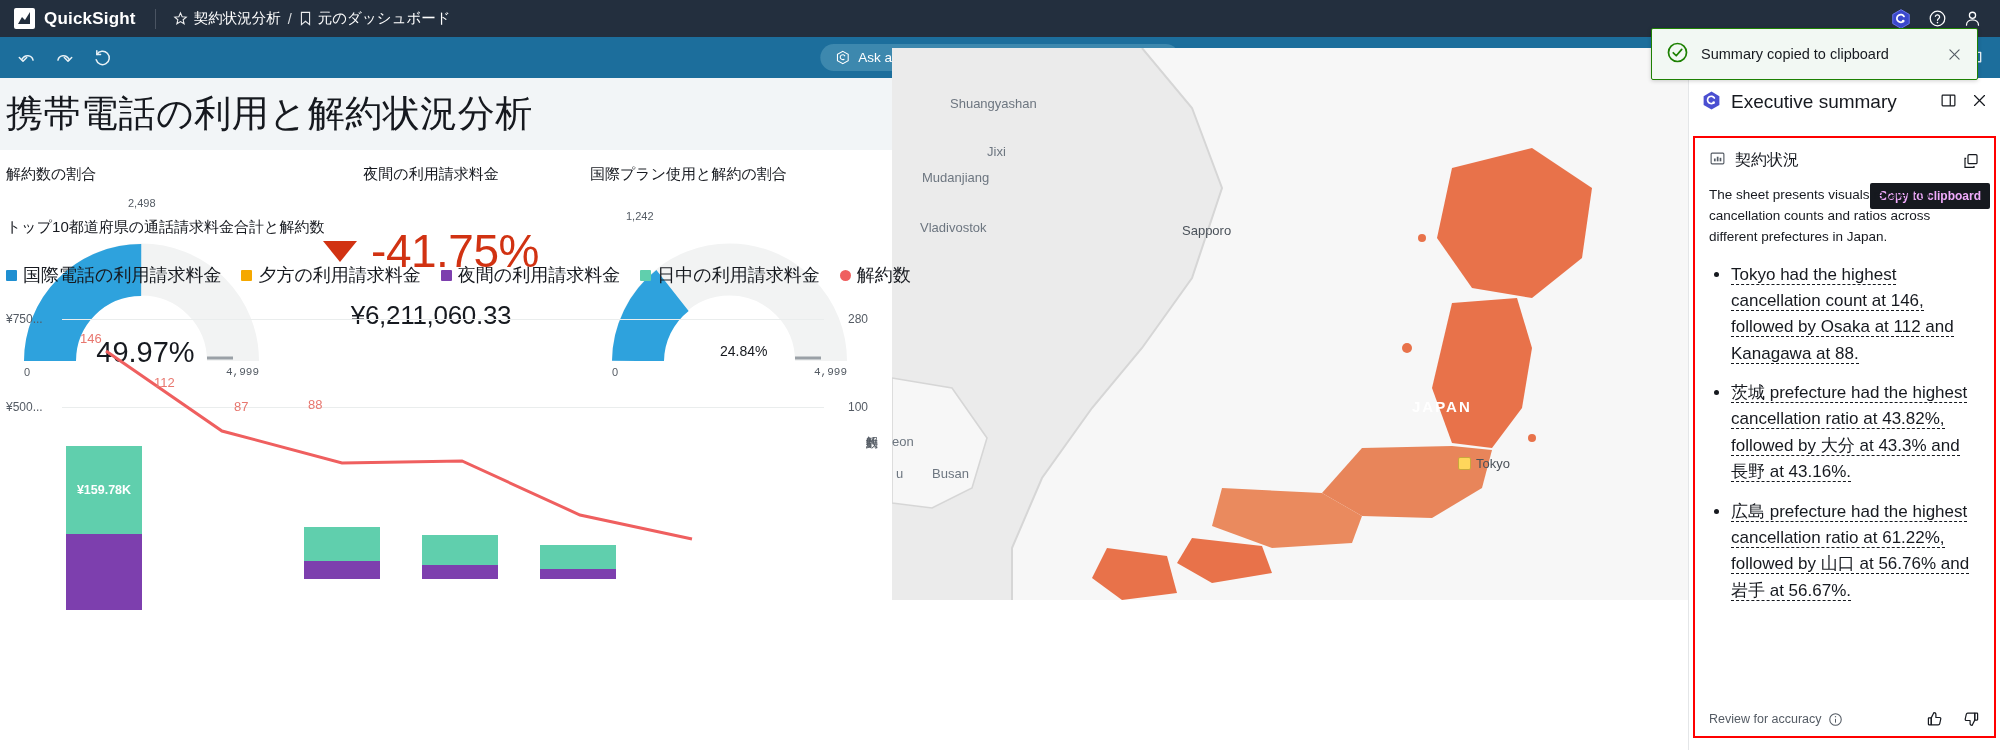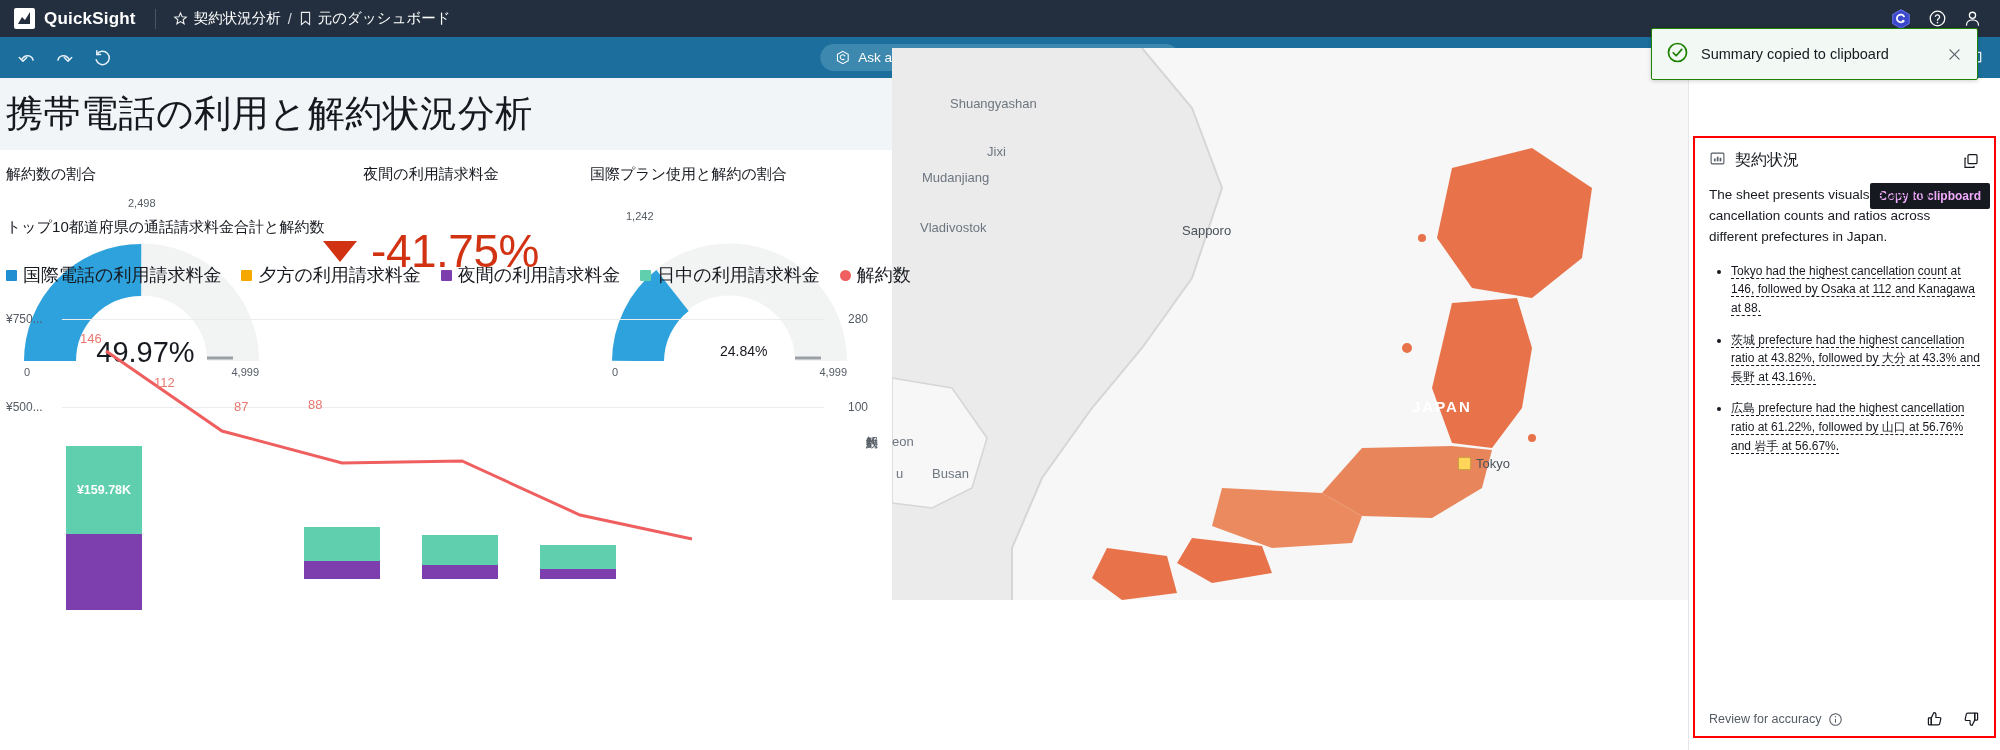--- a/index.html
+++ b/index.html
@@ -64,21 +64,21 @@
   .kpi2 { position: absolute; left: 286px; top: 15px; width: 290px; }
   .kpi3 { position: absolute; left: 590px; top: 15px; width: 285px; }
   .mapviz { position: absolute; left: 892px; top: 15px; width: 796px; }
 
   .gauge-wrap { position: relative; width: 235px; height: 145px; margin: 32px 0 0 18px; }
   .gauge-wrap.g3 { margin-left: 22px; }
   .gauge-top-val {
     position: absolute; font-size: 11px; color: #545b64; top: -19px;
   }
   .gauge-min { position: absolute; left: 0; bottom: -17px; font-size: 11px; color: #545b64; }
-  .gauge-max { position: absolute; right: 0; bottom: -17px; font-size: 11px; color: #545b64; }
+  .gauge-max { position: absolute; right: 0; bottom: -17px; font-size: 11px; color: #545b64; font-family: Liberation Mono, monospace; }
   .gauge-pct {
     position: absolute; left: 50%; transform: translateX(-46%);
     bottom: -8px; font-size: 29px; color: #16191f; white-space: nowrap;
   }
   .gauge-pct.small { font-size: 14px; color: #16191f; bottom: 2px; transform: translateX(-20%); }
 
   .kpi-big {
     display: flex; align-items: center; justify-content: center;
     color: #d13212; font-size: 46px; margin-top: 40px; letter-spacing: -.5px;
   }
@@ -146,21 +146,21 @@
 
   .ex-body {
     position: absolute; top: 58px; left: 4px; right: 4px; bottom: 12px;
     border: 2px solid #ff0000; padding: 12px 14px 8px 14px; overflow: hidden;
   }
   .ex-sec-head { display: flex; align-items: center; margin-bottom: 14px; }
   .ex-sec-title { font-size: 16px; color: #16191f; margin-left: 9px; }
   .ex-copy-btn { margin-left: auto; cursor: pointer; display: inline-flex; }
   .ex-intro { font-size: 13.5px; color: #16191f; line-height: 1.55; }
   .ex-list { margin: 14px 0 0 0; padding-left: 22px; }
-  .ex-list li { font-size: 12px; color: #16191f; line-height: 1.55; margin-bottom: 13px; }
+  .ex-list li { font-size: 17px; color: #16191f; line-height: 1.55; margin-bottom: 13px; }
   .ex-list li span.u {
     border-bottom: 1px dashed #16191f; display: inline;
   }
   .ex-foot {
     position: absolute; left: 14px; right: 14px; bottom: 8px;
     display: flex; align-items: center; text-align: right;
   }
   .ex-foot-txt { font-size: 12.5px; color: #545b64; }
   .ex-foot .info { margin-left: 6px; display: inline-flex; cursor: pointer; }
   .ex-foot .thumbs { margin-left: auto; display: flex; gap: 18px; }
@@ -296,20 +296,21 @@
         <span class="gauge-pct">49.97%</span>
       </div>
     </div>
 
     <div class="kpi2">
       <div class="vtitle" style="text-align:center">夜間の利用請求料金</div>
       <div class="kpi-big">
         <span class="tri"></span>
         <span>-41.75%</span>
       </div>
+      <div class="kpi-sub">¥6,211,060.33</div>
     </div>
 
     <div class="kpi3">
       <div class="vtitle">国際プラン使用と解約の割合</div>
       <div class="gauge-wrap g3">
         <svg width="235" height="145" viewBox="0 0 235 145">
           <path d="M26 145 A 91 91 0 0 1 209 145" fill="none" stroke="#f2f3f3" stroke-width="52"></path>
           <path d="M26 145 A 91 91 0 0 1 60.5 74.5" fill="none" stroke="#2ea2dd" stroke-width="52"></path>
           <line x1="183" y1="142" x2="209" y2="142" stroke="#9aa0a6" stroke-width="3"></line>
         </svg>
@@ -430,20 +431,44 @@
       </div>
 
       <span class="pt-label" style="left:74px; top:22px;">146</span>
       <span class="pt-label" style="left:148px; top:66px;">112</span>
       <span class="pt-label" style="left:228px; top:90px;">87</span>
       <span class="pt-label" style="left:302px; top:88px;text-align:right;">88</span>
     </div>
   </div>
 
   <div class="expanel">
+    <div class="ex-head">
+      <span class="q-badge">
+        <svg width="21" height="21" viewBox="0 0 24 24">
+            <polygon points="12,1.8 21,7 21,17 12,22.2 3,17 3,7" fill="#4b4fd1"></polygon>
+            <path d="M15.3 9.2a4.2 4.2 0 1 0 -1.2 5.6" fill="none" stroke="#fff" stroke-width="1.9" stroke-linecap="round"></path>
+            <circle cx="14.5" cy="14.4" r="1.5" fill="#fff"></circle>
+          </svg>
+      </span>
+      <div class="ex-title">Executive summary</div>
+      <div class="ex-head-actions">
+        <span>
+          <svg width="17" height="17" viewBox="0 0 24 24" fill="none" stroke="#16191f" stroke-width="1.7">
+              <rect x="3" y="4.5" width="18" height="15" rx="1"></rect>
+              <line x1="14.5" y1="4.5" x2="14.5" y2="19.5"></line>
+            </svg>
+        </span>
+        <span>
+          <svg width="17" height="17" viewBox="0 0 24 24" fill="none" stroke="#16191f" stroke-width="1.7" stroke-linecap="round">
+              <line x1="5" y1="5" x2="19" y2="19"></line>
+              <line x1="19" y1="5" x2="5" y2="19"></line>
+            </svg>
+        </span>
+      </div>
+    </div>
 
     <div class="tooltip">Copy to clipboard</div>
 
     <div class="ex-body">
       <div class="ex-sec-head">
         <span>
           <svg width="17" height="17" viewBox="0 0 24 24" fill="none" stroke="#545b64" stroke-width="1.6">
               <rect x="3" y="4.5" width="18" height="15" rx="1.4"></rect>
               <rect x="7" y="12" width="2.4" height="4" fill="#545b64" stroke="none"></rect>
               <rect x="11" y="9.5" width="2.4" height="6.5" fill="#545b64" stroke="none"></rect>

